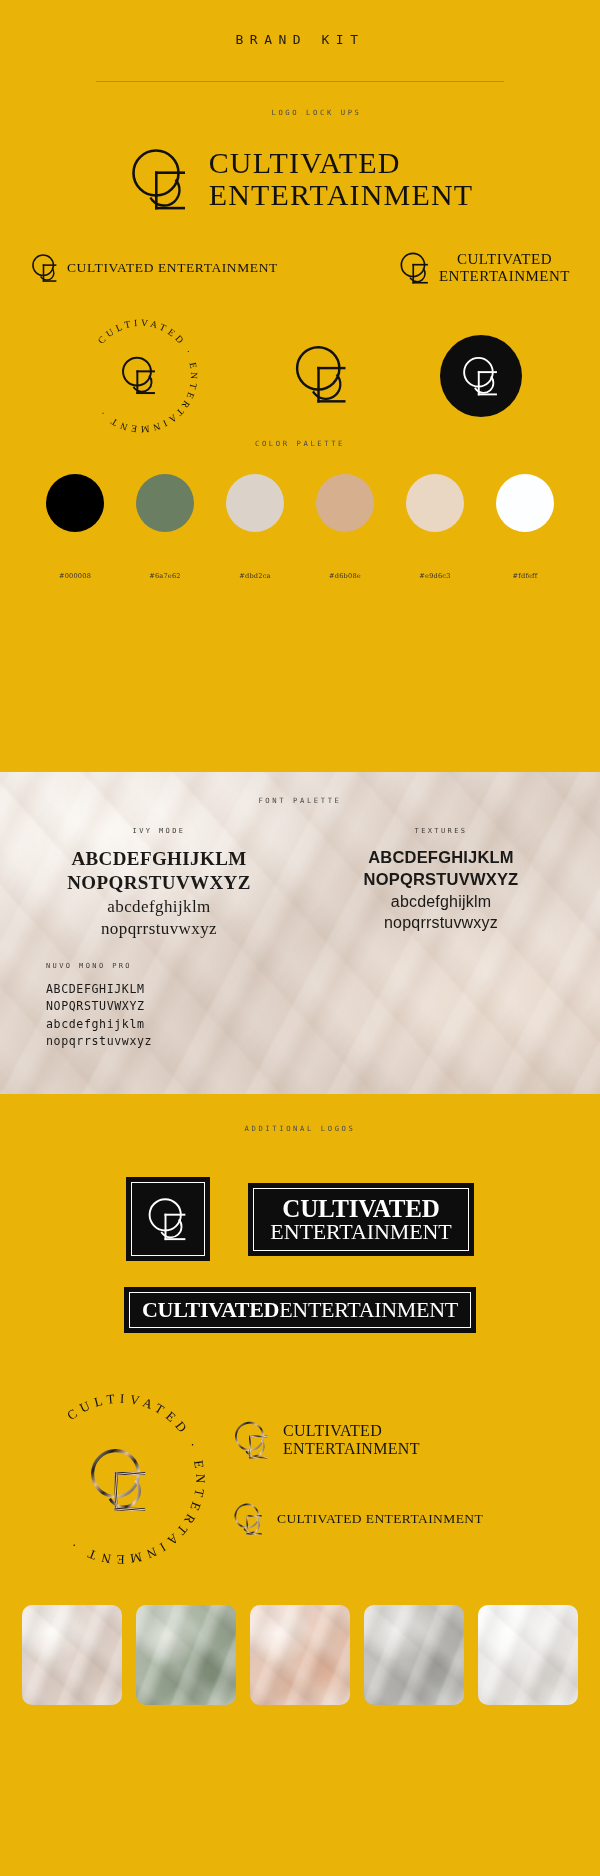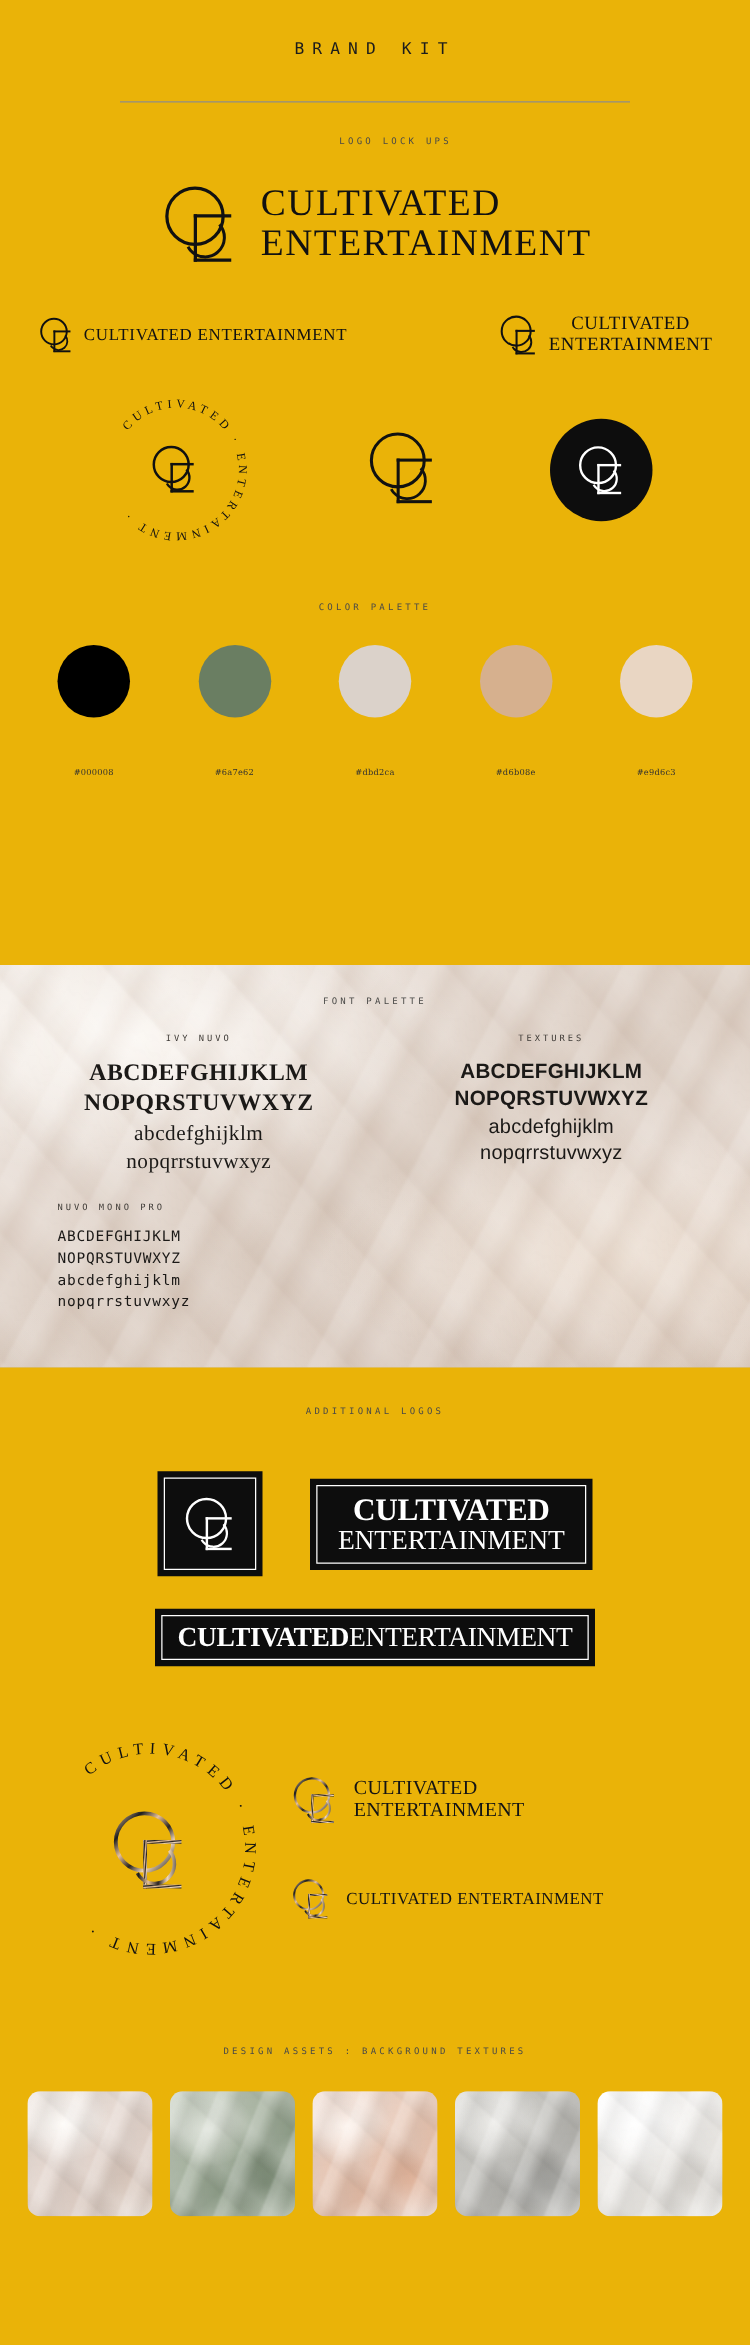--- a/index.html
+++ b/index.html
@@ -83,21 +83,21 @@
   }
   .circ-wrap { position: relative; width: 126px; height: 126px; }
   .circ-wrap svg { position: absolute; inset: 0; }
   .circ-text { font-family: "Liberation Serif", serif; font-size: 9.6px; letter-spacing: 0; fill: #111; }
   .dark-disc {
     width: 82px; height: 82px; border-radius: 50%;
     background: #0d0d0d; display: flex; align-items: center; justify-content: center;
   }
 
   
-  .lbl-color-palette { margin-top: 42px; }
+  .lbl-color-palette { }
   .swatch-row {
     display: flex; justify-content: space-between;
     padding: 0 46px; margin-top: 26px;
   }
   .swatch-col { display: flex; flex-direction: column; align-items: center; }
   .swatch {
     width: 58px; height: 58px; border-radius: 50%;
   }
   .swatch-hex {
     font-family: "DejaVu Serif", serif;
@@ -369,29 +369,33 @@
         <span class="swatch-hex">#dbd2ca</span>
       </div>
       <div class="swatch-col">
         <span class="swatch" style="background: rgb(214, 176, 142);"></span>
         <span class="swatch-hex">#d6b08e</span>
       </div>
       <div class="swatch-col">
         <span class="swatch" style="background: rgb(233, 214, 195);"></span>
         <span class="swatch-hex">#e9d6c3</span>
       </div>
+      <div class="swatch-col">
+        <span class="swatch" style="background: rgb(253, 254, 255);"></span>
+        <span class="swatch-hex">#fdfeff</span>
+      </div>
     </div>
   </div>
 
   <div class="panel-fonts">
     <div class="section-label lbl-font-palette">FONT PALETTE</div>
 
     <div class="font-duo">
       <div class="font-block">
-        <div class="font-name">IVY NUVO</div>
+        <div class="font-name">IVY MODE</div>
         <div class="specimen-serif">
           <div class="up">ABCDEFGHIJKLM</div>
           <div class="up">NOPQRSTUVWXYZ</div>
           <div class="lo">abcdefghijklm</div>
           <div class="lo">nopqrrstuvwxyz</div>
         </div>
       </div>
       <div class="font-block">
         <div class="font-name">TEXTURES</div>
         <div class="specimen-sans">
@@ -523,21 +527,20 @@
               <rect x="28" y="28.4" width="3.2" height="38" fill="url(#goldGrad3)"></rect>
               <rect x="28" y="63.2" width="30" height="3.2" fill="url(#goldGrad3)"></rect>
               <circle cx="37" cy="47" r="15.5" fill="none" stroke="url(#goldGrad3)" stroke-width="3" stroke-dasharray="52 52" transform="rotate(-42 37 47)"></circle>
             </svg>
           </span>
           <span class="wm">CULTIVATED ENTERTAINMENT</span>
         </div>
       </div>
     </div>
 
-    <div class="section-label lbl-textures">DESIGN ASSETS :   BACKGROUND TEXTURES</div>
 
     <div class="texture-row">
       <div class="texture-tile tex-1"></div>
       <div class="texture-tile tex-2"></div>
       <div class="texture-tile tex-3"></div>
       <div class="texture-tile tex-4"></div>
       <div class="texture-tile tex-5"></div>
     </div>
   </div>
 </div>

